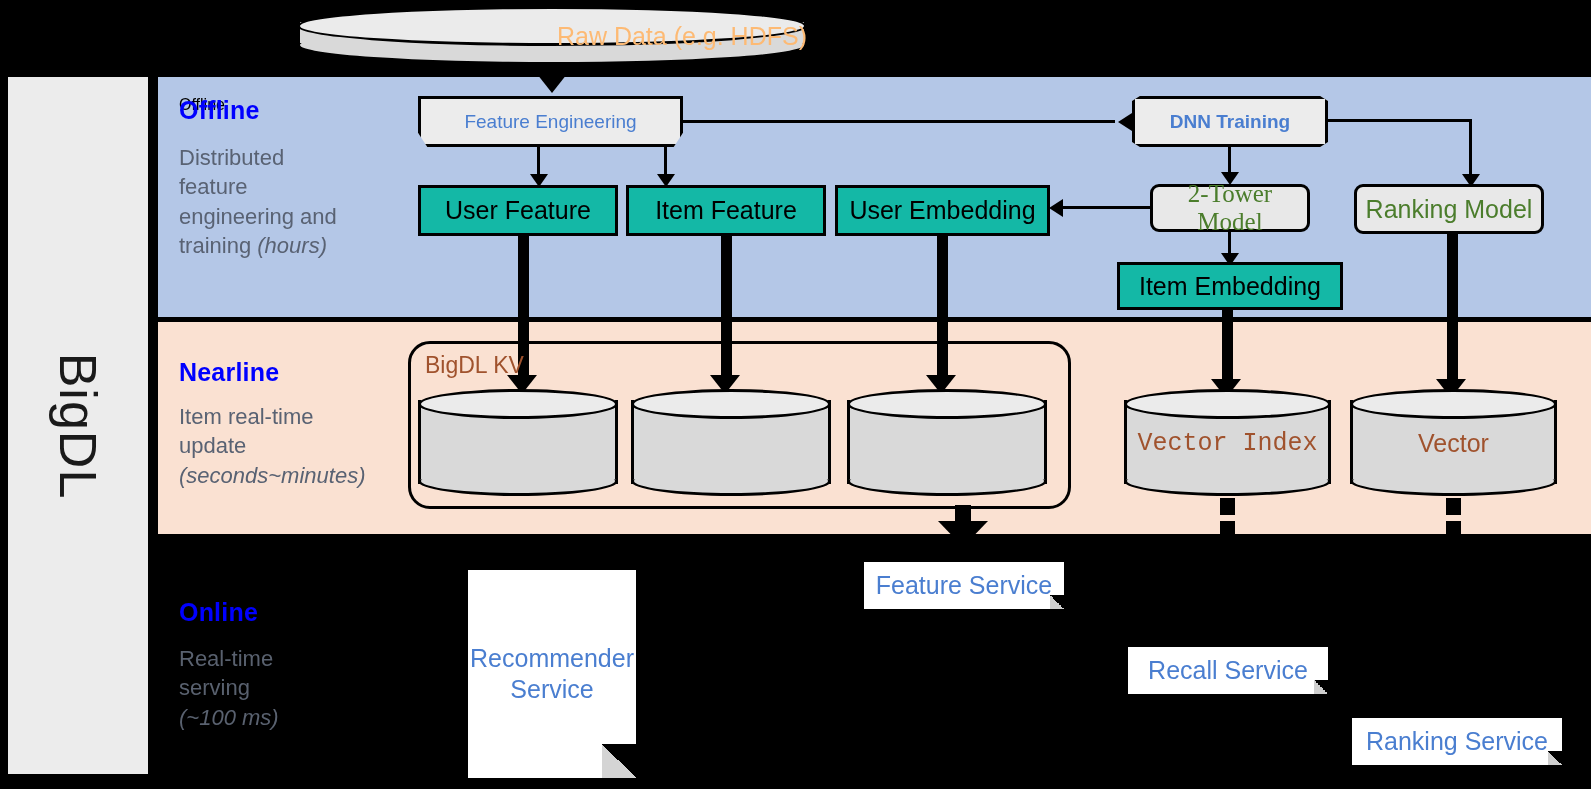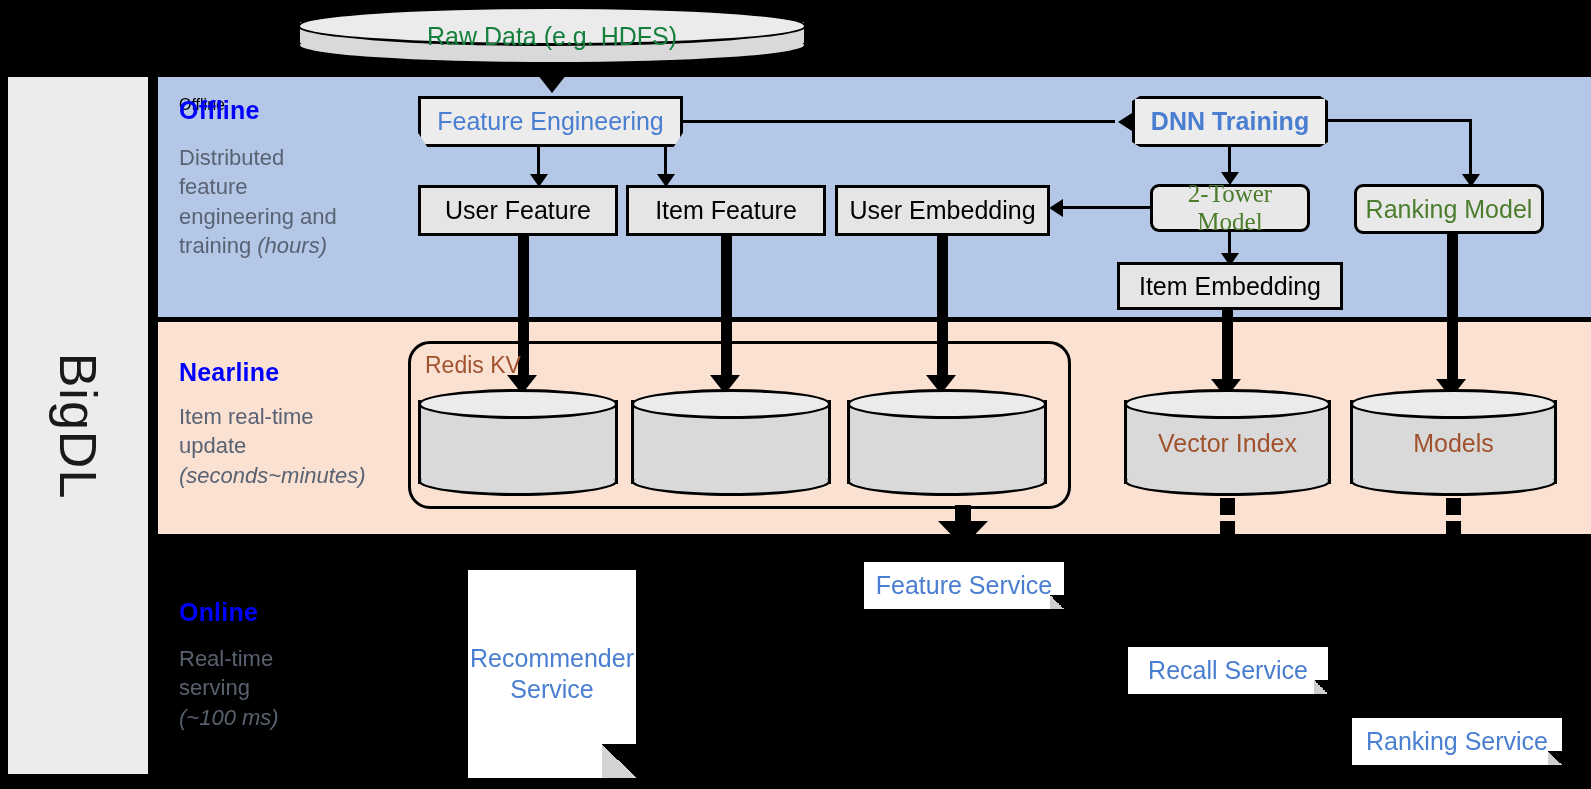--- a/index.html
+++ b/index.html
@@ -28,27 +28,27 @@
   .band-title{font-size:25px;color:#0000ff;font-weight:600;letter-spacing:.2px;}
   .band-sub{font-size:22px;color:#596273;line-height:1.33;}
   .band-sub i{font-style:italic;}
   .online .band-title{color:#0000ff;}
 
   
   .node{
     display:flex;align-items:center;justify-content:center;text-align:center;
     border:3px solid #000;
   }
-  .gray-box{background:#e5e5e5;color:#000;font-size:25px;}
+  .gray-box{background:#14b8a6;color:#000;font-size:25px;}
   .lt-box{background:#e8e8e8;font-size:25px;border-radius:9px;}
   .green-t{color:#4b7d2c;}
 
   
   .flag{
-    background:#ececec;border:3px solid #000;font-size:25px;color:#4a7ed0;
+    background:#ececec;border:3px solid #000;font-size:19px;color:#4a7ed0;
     display:flex;align-items:center;justify-content:center;
   }
   .flag.fe{
     clip-path:polygon(0 0,100% 0,100% 72%,96.5% 100%,3.5% 100%,0 72%);
   }
   .flag.dnn{
     clip-path:polygon(0 10%,4% 0,96% 0,100% 10%,100% 90%,96% 100%,4% 100%,0 90%);
     font-weight:bold;
   }
 
@@ -67,21 +67,21 @@
     background:#d9d9d9;border:3px solid #000;border-radius:50%;
     clip-path:polygon(-5% 45%,105% 45%,105% 130%,-5% 130%);
   }
   .cyl .lbl{
     position:absolute;left:0;right:0;top:50%;transform:translateY(-50%);
     text-align:center;font-size:25px;color:#a0522d;z-index:3;
   }
   .cyl.flat .top{height:34px;}
   .cyl.flat .bot{height:34px;}
   .cyl.flat .body{top:16px;bottom:17px;}
-  .cyl.flat .lbl{color:#15803d;}
+  .cyl.flat .lbl{color:#fdba74;text-align:right;}
 
   
   .redis-box{
     left:408px;top:341px;width:663px;height:168px;
     border:3px solid #000;border-radius:22px;background:transparent;
   }
   .redis-lbl{left:425px;top:352px;font-size:23px;color:#a0522d;}
 
   
   .card{
@@ -220,52 +220,52 @@
   <div class="ln" style="left:937px;top:236px;width:11px;height:146px;"></div>
   <div class="ah-down thick" style="left:926px;top:375px;"></div>
 
   <div class="ln" style="left:1222px;top:310px;width:11px;height:76px;"></div>
   <div class="ah-down thick" style="left:1211px;top:379px;"></div>
 
   <div class="ln" style="left:1447px;top:234px;width:11px;height:152px;"></div>
   <div class="ah-down thick" style="left:1436px;top:379px;"></div>
 
   <div class="abs redis-box"></div>
-  <div class="abs redis-lbl">Redis KV</div>
+  <div class="abs redis-lbl">BigDL KV</div>
 
   <div class="cyl" style="left:418px;top:389px;width:200px;height:107px;">
     <div class="body"></div>
     <div class="bot"></div>
     <div class="top"></div>
     <div class="lbl"></div>
   </div>
   <div class="cyl" style="left:631px;top:389px;width:200px;height:107px;">
     <div class="body"></div>
     <div class="bot"></div>
     <div class="top"></div>
     <div class="lbl"></div>
   </div>
   <div class="cyl" style="left:847px;top:389px;width:200px;height:107px;">
     <div class="body"></div>
     <div class="bot"></div>
     <div class="top"></div>
     <div class="lbl"></div>
   </div>
 
-  <div class="cyl" style="left:1124px;top:389px;width:207px;height:107px;">
+  <div class="cyl" style="left:1124px;top:389px;width:207px;height:107px;font-family:Liberation Mono, monospace;">
     <div class="body"></div>
     <div class="bot"></div>
     <div class="top"></div>
     <div class="lbl">Vector Index</div>
   </div>
   <div class="cyl" style="left:1350px;top:389px;width:207px;height:107px;">
     <div class="body"></div>
     <div class="bot"></div>
     <div class="top"></div>
-    <div class="lbl">Models</div>
+    <div class="lbl">Vector</div>
   </div>
 
   <div class="dash" style="left:955px;top:505px;width:16px;height:18px;"></div>
   <div class="ah-down huge" style="left:938px;top:521px;"></div>
 
   <div class="dash" style="left:1220px;top:498px;width:15px;height:17px;"></div>
   <div class="dash" style="left:1220px;top:521px;width:15px;height:15px;"></div>
 
   <div class="dash" style="left:1446px;top:498px;width:15px;height:17px;"></div>
   <div class="dash" style="left:1446px;top:521px;width:15px;height:15px;"></div>

